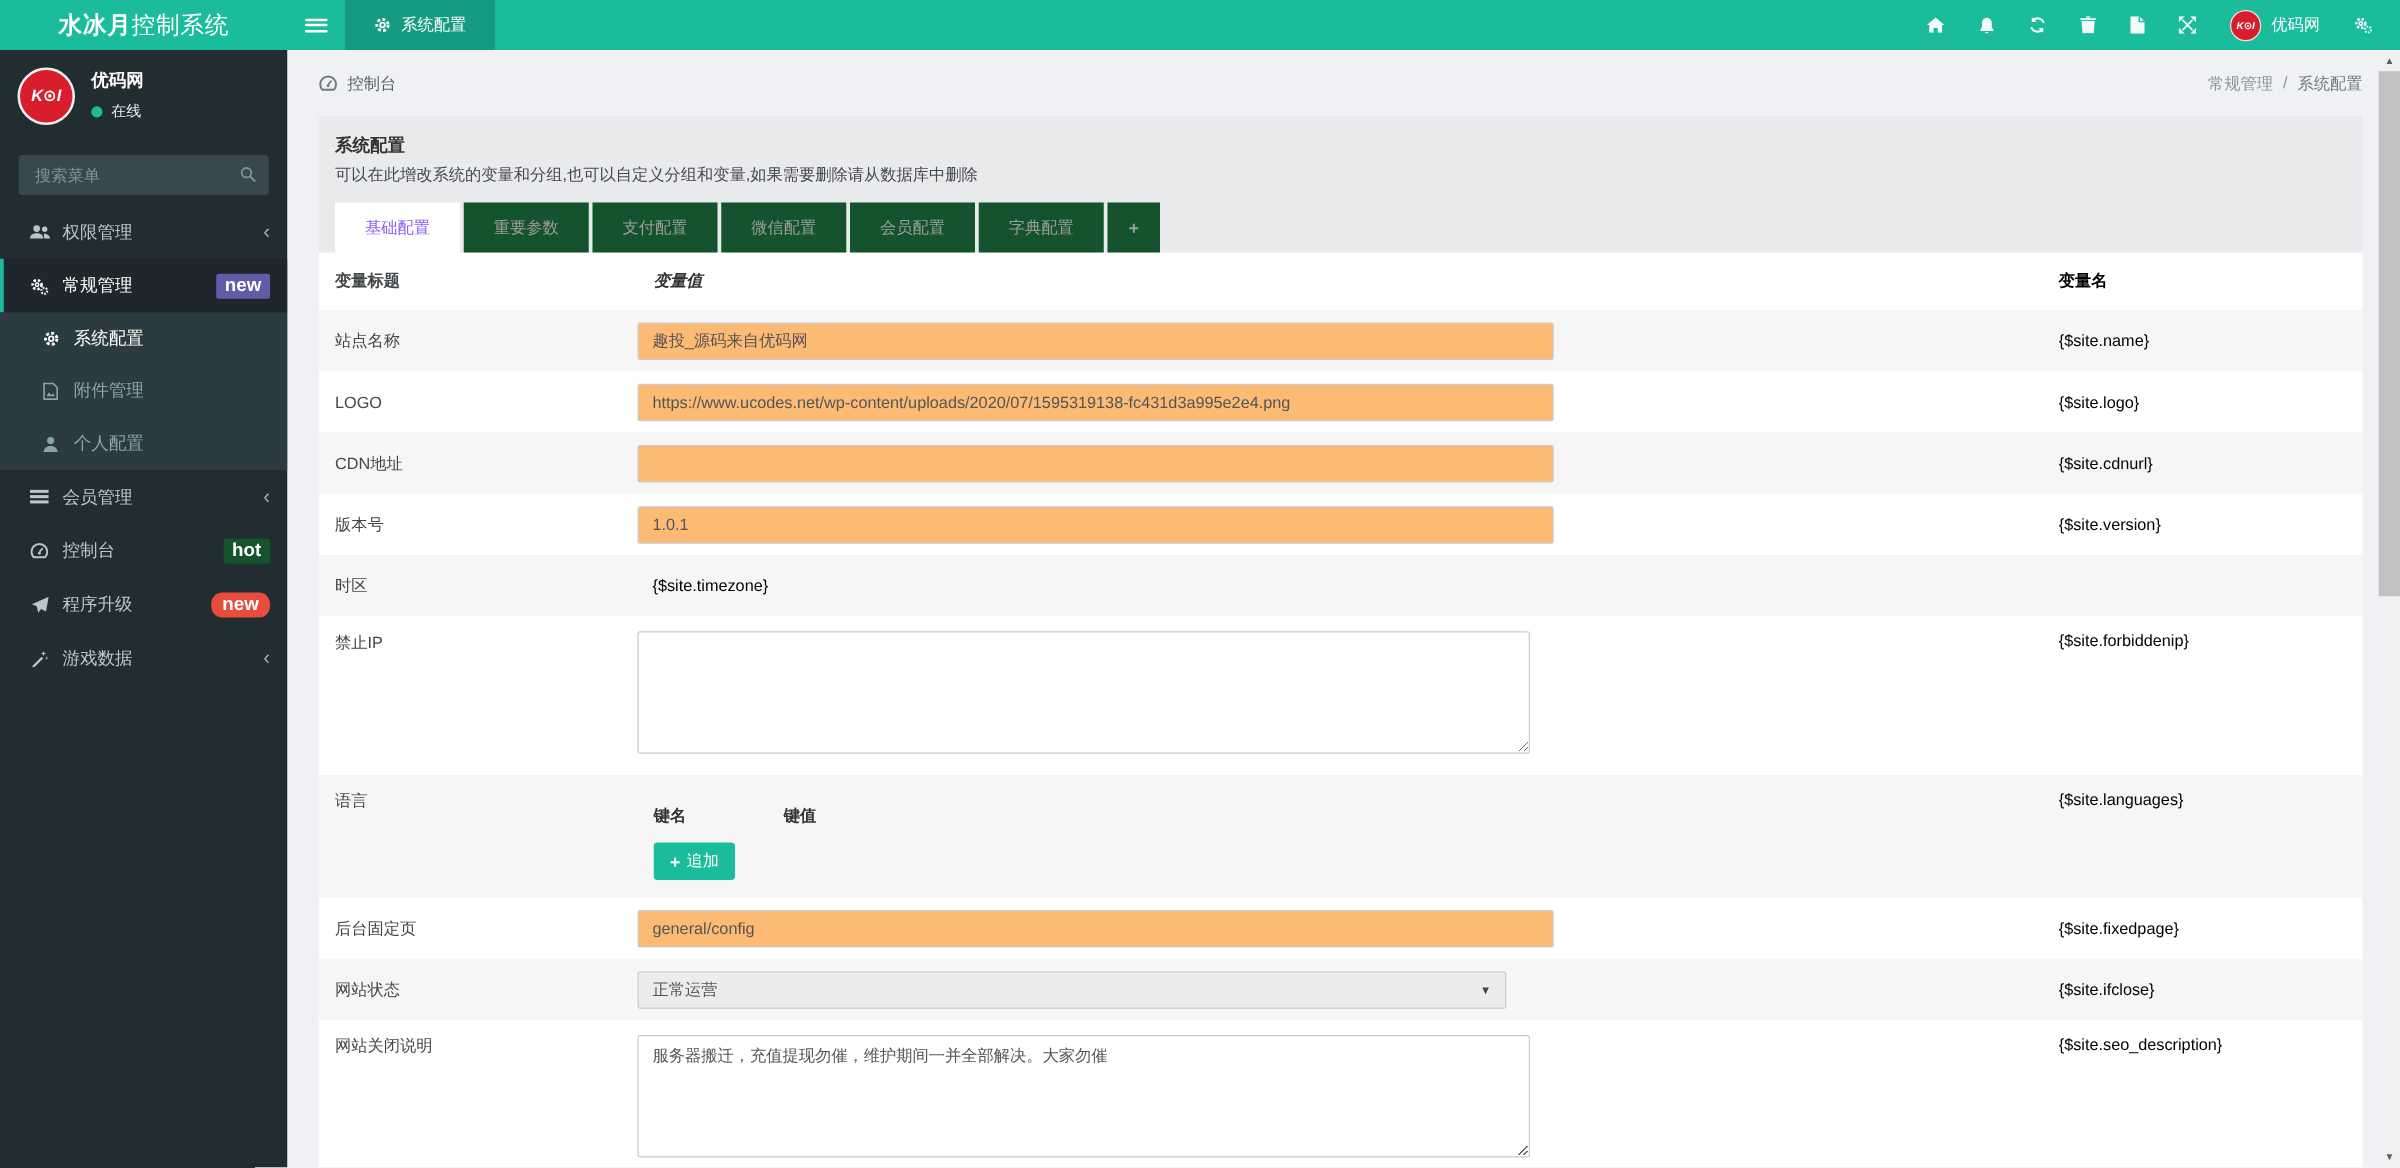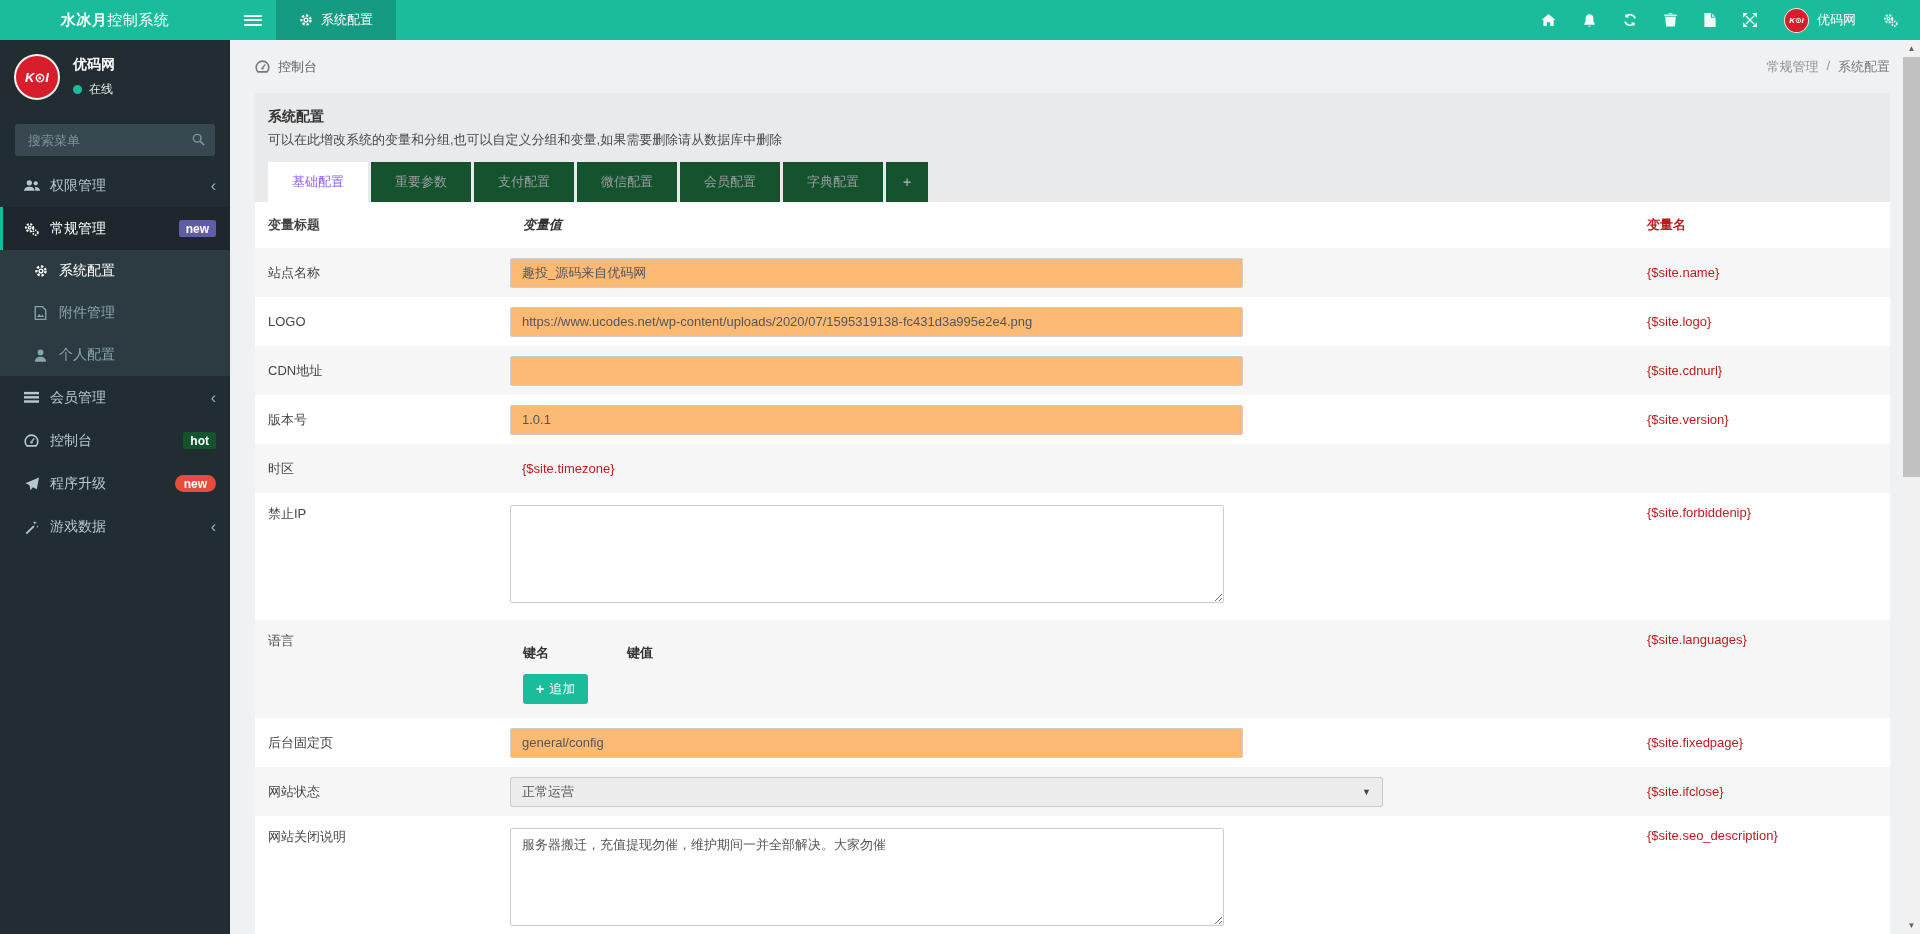--- a/index.html
+++ b/index.html
@@ -1,20 +1,20 @@
 <!DOCTYPE html>
 <html><head>
 <meta charset="utf-8">
 <style>
   *{box-sizing:border-box;margin:0;padding:0}
   html,body{width:1920px;height:934px;overflow:hidden;font-family:"Liberation Sans","DejaVu Sans",sans-serif;background:#eff1f4;position:relative}
   svg{fill:currentColor;display:block}
   
   .navbar{position:absolute;top:0;left:0;right:0;height:40px;background:#1abc9c;display:flex;align-items:stretch;color:#fff;z-index:20}
-  .brand{width:230px;display:flex;align-items:center;justify-content:center;font-size:15px;letter-spacing:.5px}
+  .brand{width:230px;display:flex;align-items:center;justify-content:center;font-size:19px;letter-spacing:.5px}
   .brand .bold{font-weight:bold}
   .brand .light{font-weight:300}
   .hamburger{width:46px;display:flex;align-items:center;justify-content:center;cursor:pointer}
   .hamburger .bars div{width:18px;height:2px;background:#fff;margin:2.5px 0;border-radius:1px}
   .nav-tab{background:#149b82;display:flex;align-items:center;gap:8px;padding:0 23px;font-size:13px;cursor:pointer}
   .nav-right{margin-left:auto;display:flex;align-items:center;gap:27px;padding-right:22px}
   .nav-ic{display:flex;align-items:center;cursor:pointer;opacity:.95}
   .nav-user{display:flex;align-items:center;gap:8px;font-size:13px;cursor:pointer}
   .nav-avatar{width:25px;height:25px;border-radius:50%;background:#d81e2c;border:1px solid rgba(255,255,255,.85);display:flex;align-items:center;justify-content:center;font-size:8px;font-weight:bold;font-style:italic;color:#fff}
   
@@ -26,21 +26,21 @@
   .dot{width:9px;height:9px;border-radius:50%;background:#1abc9c}
   .search-box{margin:12px 15px 8px;position:relative}
   .search-box input{width:100%;height:32px;background:#374850;border:none;border-radius:3px;color:#ccc;padding:0 32px 0 13px;font-size:13px;font-family:inherit}
   .search-box input::placeholder{color:#7d929c}
   .search-ic{position:absolute;right:10px;top:9px;color:#7d929c}
   .menu{margin-top:8px}
   .m-item{height:43px;display:flex;align-items:center;padding:0 14px 0 19px;font-size:14px;cursor:pointer;border-left:3px solid transparent}
   .mi{display:inline-flex;width:19px;margin-right:9px;justify-content:center;flex:none}
   .m-item .lbl{flex:1}
   .chev{color:#9fb2bb;font-size:16px;line-height:1}
-  .badge{font-size:12px;font-weight:bold;color:#fff;padding:2.5px 7px;border-radius:2px;line-height:1}
+  .badge{font-size:15px;font-weight:bold;color:#fff;padding:2.5px 7px;border-radius:2px;line-height:1}
   .badge.pill{border-radius:9px;padding:2.5px 9px}
   .m-item.active-parent{background:#1e282c;border-left-color:#1abc9c;color:#fff}
   .m-group{background:#2c3b41}
   .m-item.sub{padding-left:28px;color:#8aa4af;height:42px}
   .m-item.sub.active{color:#fff}
   
   .content{position:absolute;left:230px;top:40px;right:17px;bottom:0;background:#eff1f4;overflow:hidden}
   .c-header{display:flex;justify-content:space-between;align-items:center;padding:0 13px 0 25px;height:53px;color:#5b6066;font-size:13px}
   .c-header .lft{display:flex;align-items:center;gap:8px}
   .crumbs{color:#8e9398;display:flex;gap:8px}
@@ -51,25 +51,25 @@
   .tabs{display:flex;gap:3px;margin-top:13px}
   .tab{height:40px;display:flex;align-items:center;padding:0 24px;background:#14532d;color:#9a9ea1;font-size:13px;cursor:pointer}
   .tab.active{background:#fff;color:#8b5cf6}
   .tab.plus{padding:0 17px;font-weight:bold;font-size:14px}
   
   .table{margin:0 13px 0 25px;background:#fff}
   .trow{display:grid;grid-template-columns:255px 1125px 255px;align-items:center;min-height:49px;font-size:13px}
   .trow.head{font-weight:bold;color:#333;min-height:46px}
   .trow.stripe{background:#f6f6f6}
   .c1{padding-left:13px;color:#434649}
-  .c3{padding-left:12px;color:#b91c1c}
+  .c3{padding-left:12px;color:#000000}
   .trow.top{align-items:start;padding:12px 0 14px}
   .txt{width:733px;height:30px;border:1px solid #ccc;border-radius:2px;padding:0 11px;font-size:13px;color:#555;background:#fdba74;font-family:inherit}
   .ta{width:714px;height:98px;border:1px solid #ccc;border-radius:2px;padding:7px 11px;font-size:13px;color:#555;font-family:inherit;resize:both}
-  .sel{width:873px;height:30px;border:1px solid #ccc;border-radius:2px;background:#ececec;display:flex;align-items:center;justify-content:space-between;padding:0 11px;color:#555;cursor:pointer}
+  .sel{width:695px;height:30px;border:1px solid #ccc;border-radius:2px;background:#ececec;display:flex;align-items:center;justify-content:space-between;padding:0 11px;color:#555;cursor:pointer}
   .caret{font-size:9px;color:#444}
   .kv-heads{display:flex;font-weight:bold;color:#333;padding-left:13px;margin-top:12px}
   .kv-heads span:first-child{width:104px}
   .add-btn{margin-top:12px;display:inline-flex;align-items:center;gap:5px;background:#1abc9c;color:#fff;border:none;border-radius:3px;height:30px;padding:0 13px;font-size:13px;cursor:pointer;font-family:inherit}
   .add-btn b{font-size:14px}
   
   .scrollbar{position:absolute;top:40px;right:0;bottom:0;width:17px;background:#f1f1f1;z-index:30}
   .sb-btn{height:17px;display:flex;align-items:center;justify-content:center;color:#606060;font-size:8px;cursor:pointer}
   .sb-btn.down{position:absolute;bottom:0;left:0;right:0}
   .sb-thumb{position:absolute;top:17px;left:0;width:17px;height:420px;background:#c1c1c1;cursor:pointer}

